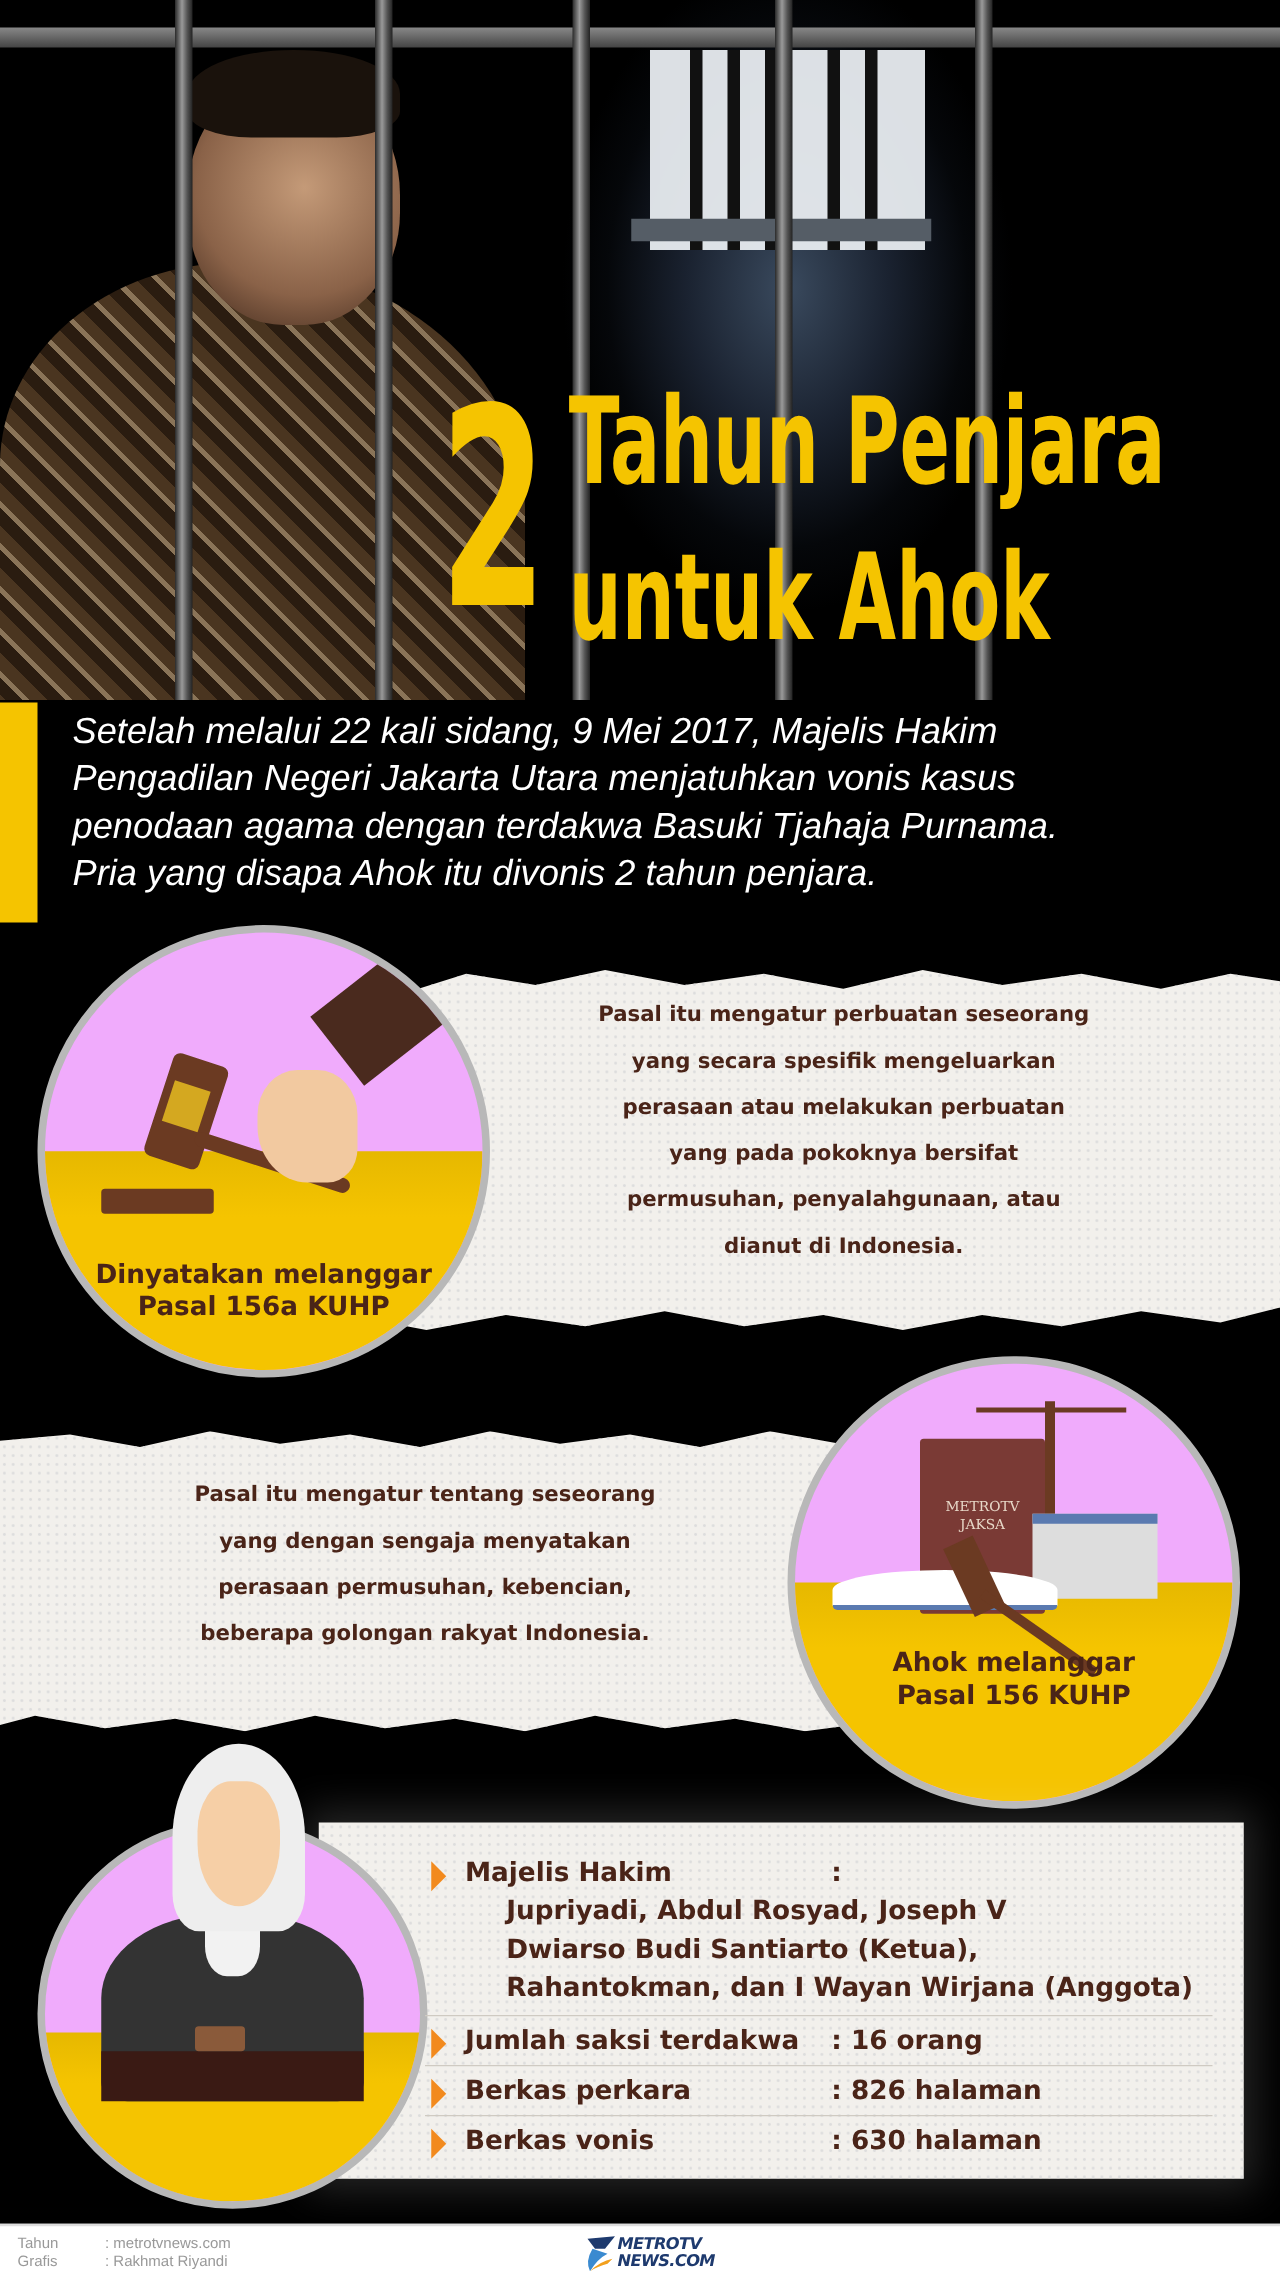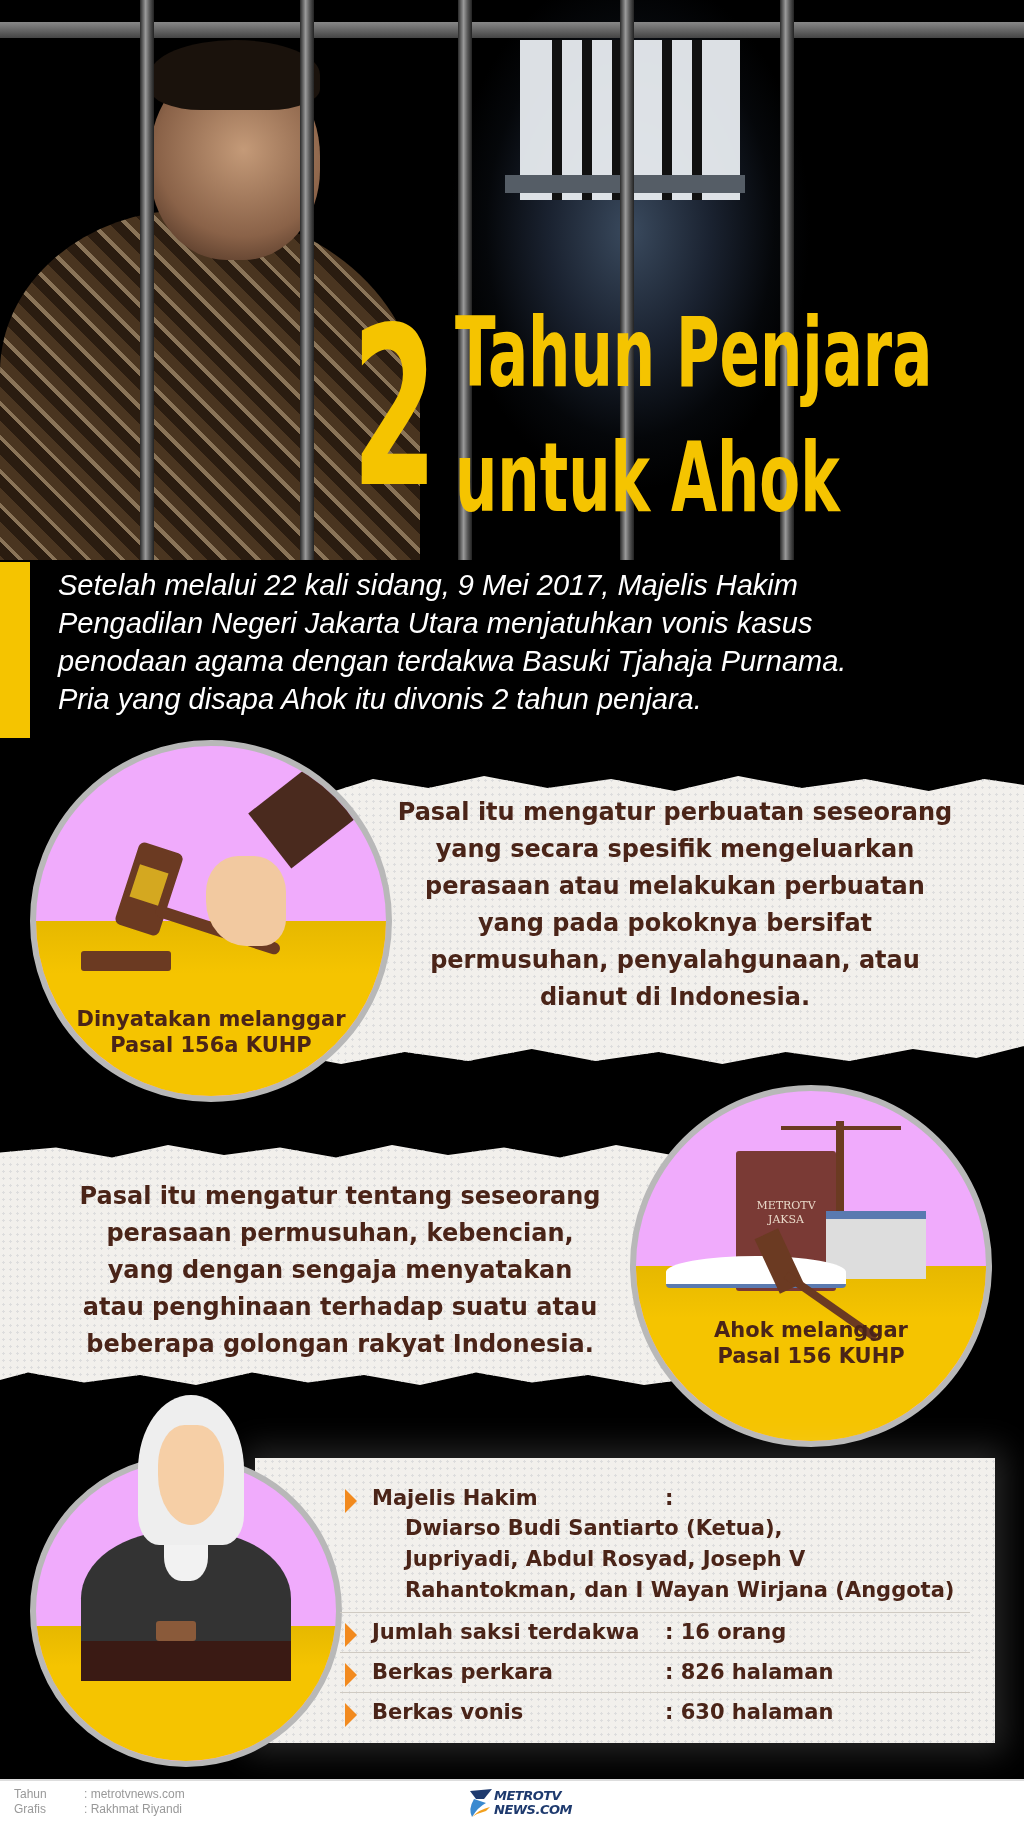--- a/index.html
+++ b/index.html
@@ -23,21 +23,21 @@
 
   .intro-accent { left:0; top:562px; width:30px; height:176px; background:#f5c400; }
   .intro-text { left:58px; top:566px; width:960px; color:#fff; font-family:"Liberation Sans",sans-serif; font-style:italic; font-size:29px; line-height:38px; }
 
   
   .paper { background:#f2f0ec; background-image:radial-gradient(#ddd 1px, transparent 1.2px); background-size:7px 7px; }
   .strip1 { left:230px; top:770px; width:794px; height:300px; clip-path:polygon(0 8%,6% 5%,12% 8%,18% 3%,25% 6%,32% 2%,40% 6%,48% 3%,56% 7%,64% 2%,72% 6%,80% 3%,88% 7%,95% 3%,100% 5%,100% 92%,94% 96%,86% 93%,78% 97%,70% 94%,62% 98%,54% 94%,46% 97%,38% 93%,30% 97%,22% 94%,14% 98%,6% 94%,0 97%); }
   .strip2 { left:0; top:1140px; width:700px; height:250px; clip-path:polygon(0 5%,8% 3%,16% 7%,24% 2%,32% 6%,40% 3%,48% 7%,56% 2%,64% 6%,72% 3%,80% 7%,88% 2%,96% 6%,100% 4%,100% 95%,92% 98%,84% 94%,76% 97%,68% 93%,60% 98%,52% 94%,44% 97%,36% 93%,28% 98%,20% 94%,12% 97%,4% 93%,0 96%); }
   .panel3 { left:255px; top:1458px; width:740px; height:285px; box-shadow:0 0 30px 10px rgba(255,255,255,.15); }
 
-  .pasal-text { color:#4a2418; font-family:"DejaVu Sans",sans-serif; font-weight:bold; font-size:24px; line-height:37px; text-align:center; }
+  .pasal-text { color:#4a2418; font-family:"DejaVu Sans",sans-serif; font-weight:bold; font-size:17px; line-height:37px; text-align:center; }
   .p1 { left:370px; top:794px; width:610px; }
   .p2 { left:40px; top:1178px; width:600px; }
 
   
   .circle { border-radius:50%; border:6px solid #b8b8b8; overflow:hidden; background:#f0abfc; }
   .c1 { left:30px; top:740px; width:350px; height:350px; }
   .c2 { left:630px; top:1085px; width:350px; height:350px; }
   .c3 { left:30px; top:1455px; width:300px; height:300px; }
   .floor { position:absolute; left:0; width:100%; height:50%; bottom:0; background:linear-gradient(#e6b800,#f5c400 30%); }
   .circle-caption { position:absolute; width:100%; text-align:center; color:#4a2418; font-weight:bold; font-size:21px; line-height:26px; font-family:"DejaVu Sans",sans-serif; }
@@ -115,23 +115,22 @@
   <div class="shape" style="left:45px;top:205px;width:90px;height:20px;background:#6b3a22;border-radius:3px;"></div>
   <div class="circle-caption" style="top:260px;">
     <div>Dinyatakan melanggar</div>
     <div>Pasal 156a KUHP</div>
   </div>
 </div>
 
 <div class="abs paper strip2"></div>
 <div class="abs pasal-text p2">
   <div>Pasal itu mengatur tentang seseorang</div>
+  <div>yang dengan sengaja menyatakan</div>
   <div>perasaan permusuhan, kebencian,</div>
-  <div>yang dengan sengaja menyatakan</div>
-  <div>atau penghinaan terhadap suatu atau</div>
   <div>beberapa golongan rakyat Indonesia.</div>
 </div>
 <div class="abs circle c2">
   <div class="floor"></div>
   <div class="shape" style="left:200px;top:30px;width:8px;height:110px;background:#6b3a22;"></div>
   <div class="shape" style="left:145px;top:35px;width:120px;height:4px;background:#6b3a22;"></div>
   <div class="shape" style="left:100px;top:60px;width:100px;height:140px;background:#7a3a35;border-radius:3px;">
     <div style="position:absolute;top:48px;width:100%;text-align:center;font-family:'DejaVu Serif',serif;font-size:11px;color:#e8d8c8;line-height:14px;">
       <div>METROTV</div>
       <div>JAKSA</div>
@@ -157,22 +156,22 @@
 </div>
 <div class="abs" style="left:138px;top:1395px;width:106px;height:150px;background:#eee;border-radius:50% 50% 20% 20%;"></div>
 <div class="abs" style="left:158px;top:1425px;width:66px;height:100px;background:#f6cfa6;border-radius:40% 40% 50% 50%;"></div>
 
 <div class="info-row" style="top:1486px;">
   <span class="arrow"></span>
   <span class="k">Majelis Hakim</span>
   <span class="v">:</span>
 </div>
 <div class="info-sub" style="top:1513px;">
+  <div>Jupriyadi, Abdul Rosyad, Joseph V</div>
   <div>Dwiarso Budi Santiarto (Ketua),</div>
-  <div>Jupriyadi, Abdul Rosyad, Joseph V</div>
   <div>Rahantokman, dan I Wayan Wirjana (Anggota)</div>
 </div>
 <div class="divider" style="top:1612px;"></div>
 <div class="info-row" style="top:1620px;">
   <span class="arrow"></span>
   <span class="k">Jumlah saksi terdakwa</span>
   <span class="v">: 16 orang</span>
 </div>
 <div class="divider" style="top:1652px;"></div>
 <div class="info-row" style="top:1660px;">

